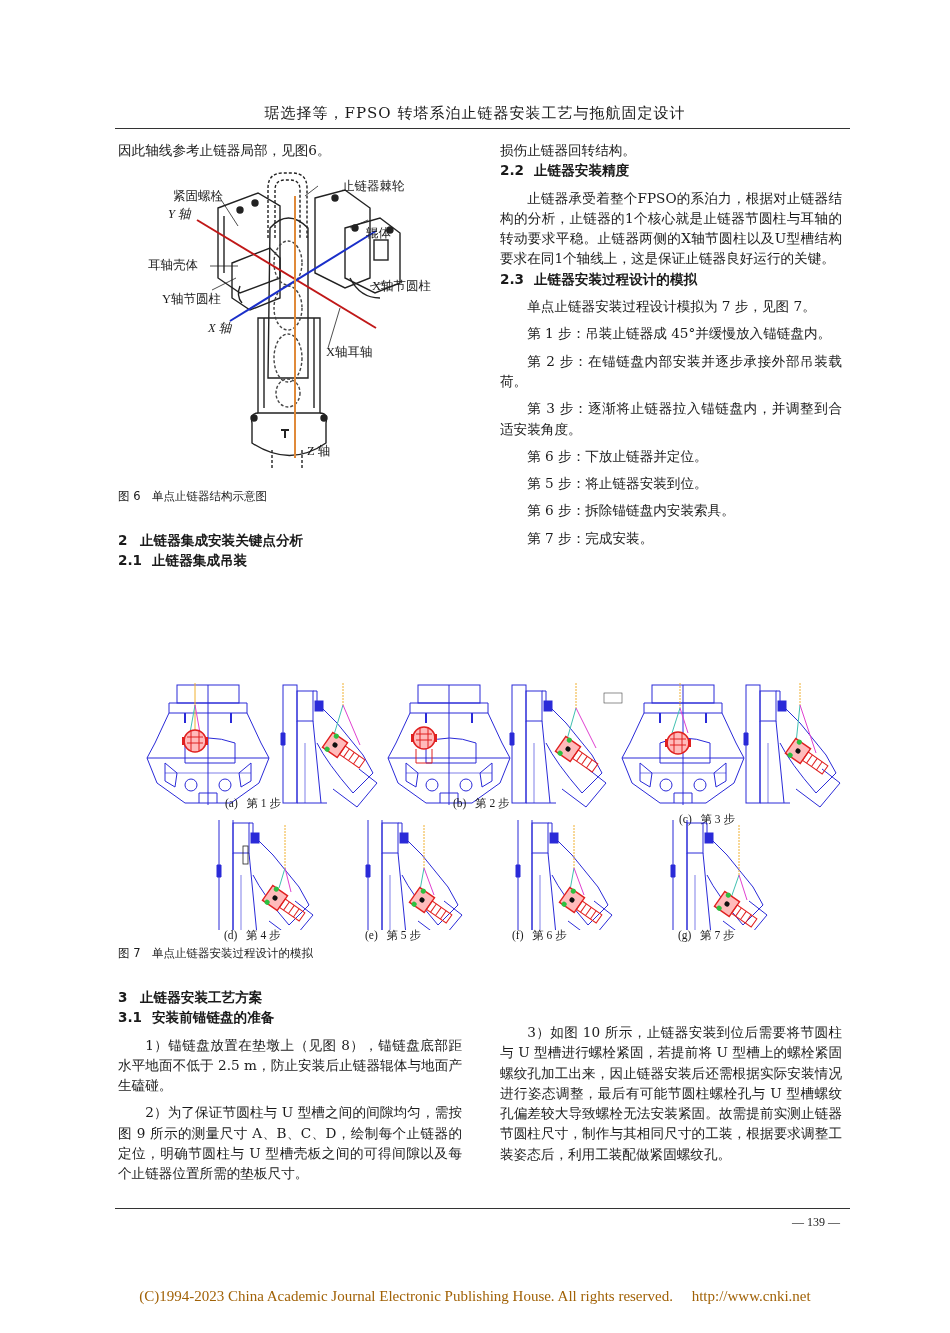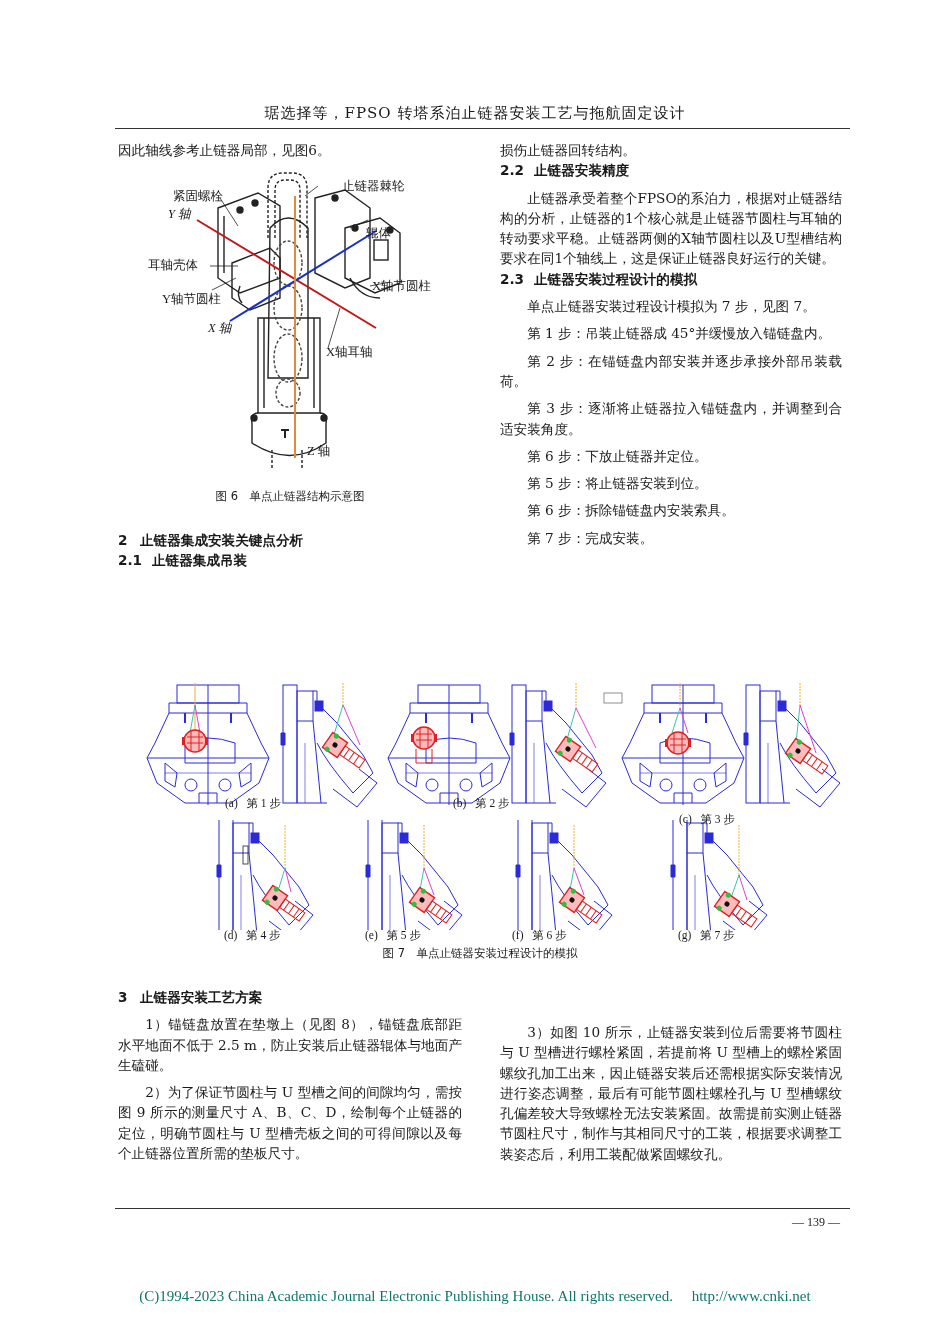--- a/index.html
+++ b/index.html
@@ -9,27 +9,27 @@
   .running-head { left:0; width:950px; top:104px; text-align:center; font-size:15px; letter-spacing:1px; }
   .rule-top { left:115px; width:735px; top:128px; height:0; border-top:1.3px solid #333; }
   .col { font-size:13.6px; line-height:20.3px; text-align:justify; }
   .colL { left:118px; width:344px; }
   .colR { left:500px; width:342px; }
   p { margin:0; }
   .ind { text-indent:2em;margin-top:7px; }
   h3 { margin:0; font-family:"DejaVu Sans","Liberation Sans",sans-serif; font-weight:bold; font-size:13.6px; line-height:20.3px; }
   h3 .num { display:inline-block; width:34px; }
   h3 .num1 { display:inline-block; width:22px; }
-  .caption { font-family:"DejaVu Sans","Liberation Sans",sans-serif; font-size:11.5px; text-align:center; }
+  .caption { font-family:"DejaVu Sans","Liberation Sans",sans-serif; font-size:11.5px; }
   .sub-cap { font-size:11.5px; font-family:"Liberation Serif",serif; white-space:nowrap; }
   .fig6 { left:140px; top:168px; width:320px; height:300px; }
   .lbl { position:absolute; font-size:12.5px; white-space:nowrap; font-family:"Liberation Serif",serif; }
   .rule-bottom { left:115px; width:735px; top:1208px; border-top:1px solid #333; }
   .page-num { left:760px; top:1215px; font-size:12px; width:80px; text-align:right; font-family:"Liberation Serif",serif; }
-  .copyright { left:0; width:950px; top:1287px; text-align:center; font-size:15px; color:#0f766e; font-family:"Liberation Serif",serif; }
+  .copyright { left:0; width:950px; top:1287px; text-align:center; font-size:15px; color:#a16207; font-family:"Liberation Serif",serif; }
   .panel { position:absolute; }
 </style>
 </head>
 <body>
 
 <div class="abs running-head">琚选择等，FPSO 转塔系泊止链器安装工艺与拖航固定设计</div>
 <div class="abs rule-top"></div>
 
 <div class="abs col colL" style="top:140px;">
   <p>因此轴线参考止链器局部，见图6。</p>
@@ -254,20 +254,21 @@
 
   <span class="abs sub-cap" style="left:84px;top:248px;"><span>(d)</span>&nbsp;&nbsp;&nbsp;<span>第 4 步</span></span>
   <span class="abs sub-cap" style="left:225px;top:248px;"><span>(e)</span>&nbsp;&nbsp;&nbsp;<span>第 5 步</span></span>
   <span class="abs sub-cap" style="left:372px;top:248px;"><span>(f)</span>&nbsp;&nbsp;&nbsp;<span>第 6 步</span></span>
   <span class="abs sub-cap" style="left:538px;top:248px;"><span>(g)</span>&nbsp;&nbsp;&nbsp;<span>第 7 步</span></span>
 </div>
 <div class="abs caption" style="left:118px;width:724px;top:946px;">图 7　单点止链器安装过程设计的模拟</div>
 
 <div class="abs col colL" style="top:987px;">
   <h3><span class="num1">3</span><span>止链器安装工艺方案</span></h3>
+  <h3><span class="num">3.1</span><span>安装前锚链盘的准备</span></h3>
   <p class="ind">1）锚链盘放置在垫墩上（见图 8），锚链盘底部距水平地面不低于 2.5 m，防止安装后止链器辊体与地面产生磕碰。</p>
   <p class="ind">2）为了保证节圆柱与 U 型槽之间的间隙均匀，需按图 9 所示的测量尺寸 A、B、C、D，绘制每个止链器的定位，明确节圆柱与 U 型槽壳板之间的可得间隙以及每个止链器位置所需的垫板尺寸。</p>
 </div>
 
 <div class="abs col colR" style="top:1015px;">
   <p class="ind">3）如图 10 所示，止链器安装到位后需要将节圆柱与 U 型槽进行螺栓紧固，若提前将 U 型槽上的螺栓紧固螺纹孔加工出来，因止链器安装后还需根据实际安装情况进行姿态调整，最后有可能节圆柱螺栓孔与 U 型槽螺纹孔偏差较大导致螺栓无法安装紧固。故需提前实测止链器节圆柱尺寸，制作与其相同尺寸的工装，根据要求调整工装姿态后，利用工装配做紧固螺纹孔。</p>
 </div>
 
 <div class="abs rule-bottom"></div>
 <div class="abs page-num">— 139 —</div>

